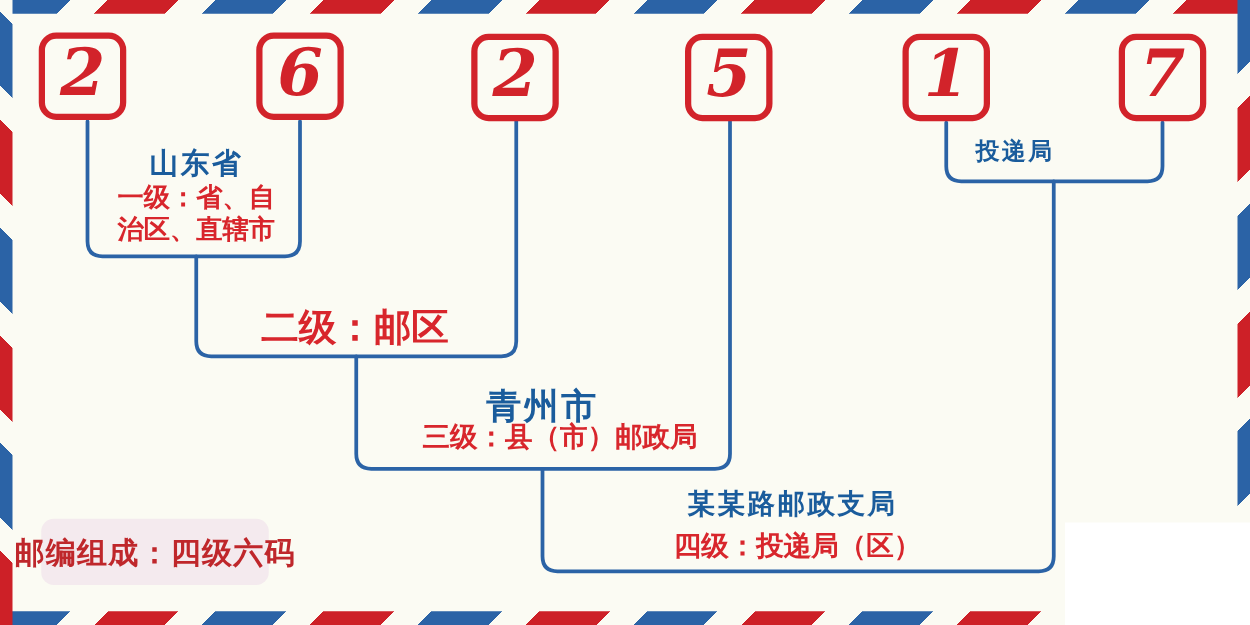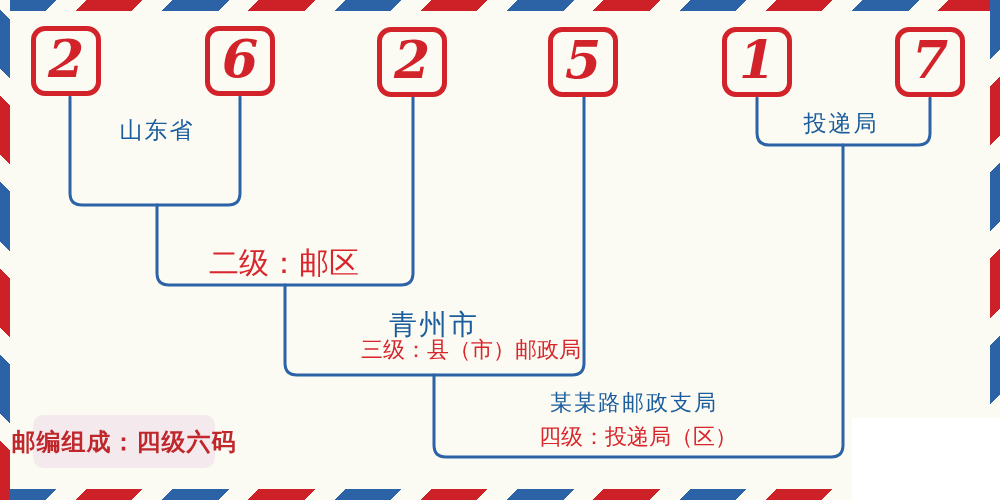--- a/index.html
+++ b/index.html
@@ -40,21 +40,21 @@
     background:#fbfbf3;
     display:flex;align-items:center;justify-content:center;
     z-index:4;}
   .digit-box .digit{
     font-family:"DejaVu Serif", serif;
     font-weight:bold;font-style:italic;
     font-size:52px;line-height:1;color:#d2232a;
     transform:translateY(-2px);}
   
   .lbl{position:absolute;transform:translateX(-50%);
-    white-space:nowrap;font-weight:normal;z-index:4;text-align:center;}
+    white-space:nowrap;font-weight:bold;z-index:4;text-align:center;}
   .lbl.blue{color:#1a5c9c;}
   .lbl.red{color:#d8262c;}
   .lbl.name{font-size:23px;letter-spacing:2px;}
   .lbl.desc{font-size:21px;line-height:25px;}
   
   .badge{
     position:absolute;left:33px;top:415px;width:182px;height:53px;
     background:#f4eaee;border-radius:10px;
     display:flex;align-items:center;justify-content:center;
     z-index:4;}
@@ -94,28 +94,32 @@
     <span class="digit">5</span>
   </div>
   <div class="digit-box" style="left:722px;top:27px">
     <span class="digit">1</span>
   </div>
   <div class="digit-box" style="left:895px;top:27px">
     <span class="digit">7</span>
   </div>
 
   <div class="lbl blue name" style="left:157px;top:115px">山东省</div>
+  <div class="lbl red desc" style="left:157px;top:146px">
+    <div>一级：省、自</div>
+    <div>治区、直辖市</div>
+  </div>
 
   <div class="lbl red desc" style="left:284px;top:250px;font-size:30px">二级：邮区</div>
 
   <div class="lbl blue name" style="left:434px;top:306px;font-size:28px">青州市</div>
-  <div class="lbl red desc" style="left:471px;top:337px;font-size:22px">三级：县（市）邮政局</div>
+  <div class="lbl red desc" style="left:448px;top:337px;font-size:22px">三级：县（市）邮政局</div>
 
   <div class="lbl red desc" style="left:638px;top:424px;font-size:22px">四级：投递局（区）</div>
   <div class="lbl blue name" style="left:634px;top:388px;font-size:22px">某某路邮政支局</div>
 
-  <div class="lbl blue name" style="left:841px;top:108px;font-size:23px">投递局</div>
+  <div class="lbl blue name" style="left:812px;top:108px;font-size:19px">投递局</div>
 
   <div class="badge">
     <span>邮编组成：四级六码</span>
   </div>
 
 </div>
 
 </body></html>

